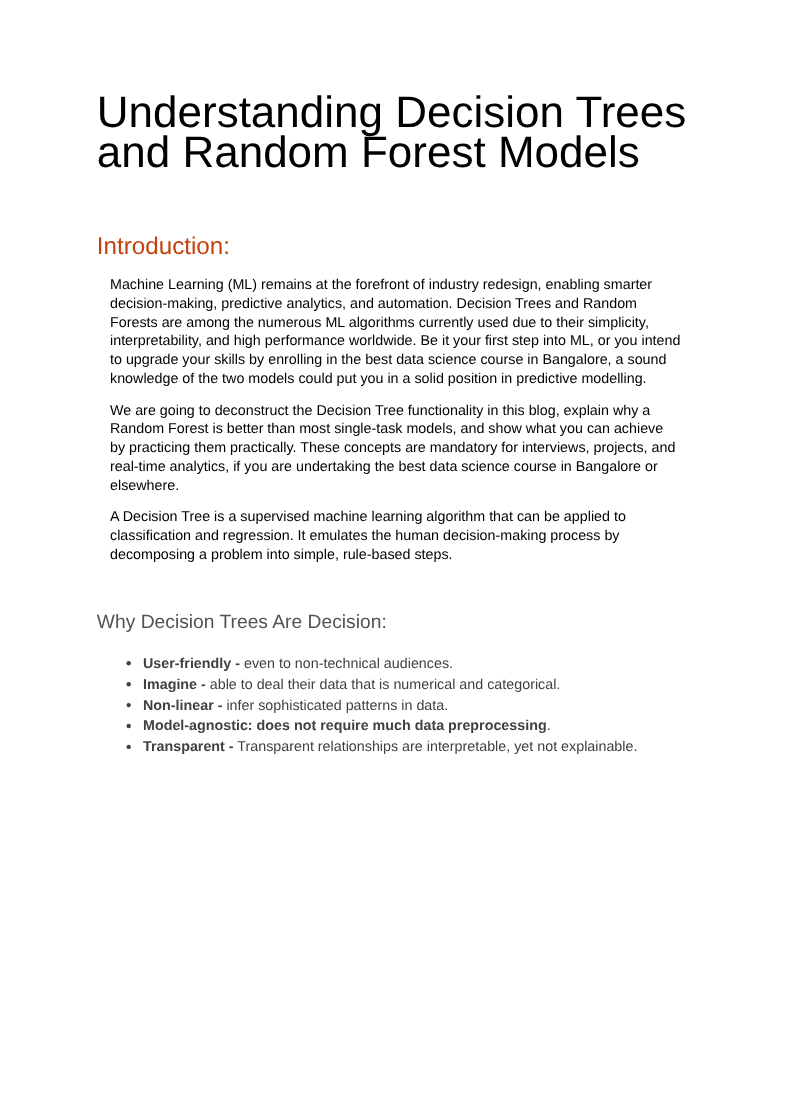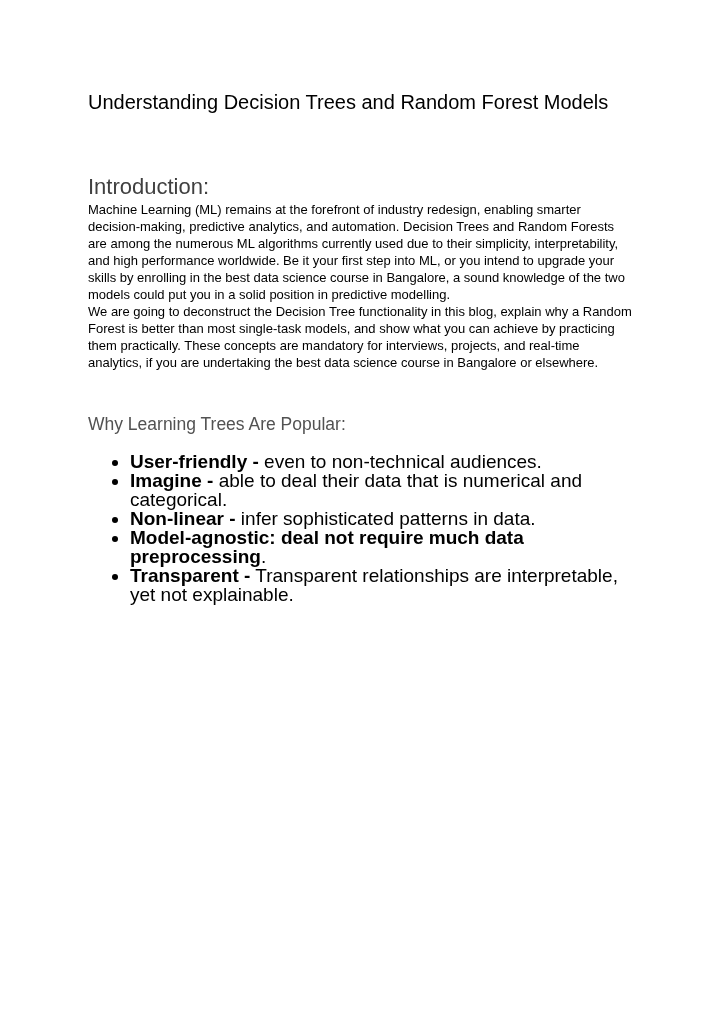--- a/index.html
+++ b/index.html
@@ -15,91 +15,92 @@
     overflow: hidden;
   }
   .page {
     box-sizing: border-box;
     width: 720px;
     height: 1017px;
     padding: 0 88px 0 88px;
     background: #ffffff;
   }
   .doc-title {
-    font-size: 20px;
+    font-size: 40px;
     line-height: 37px;
     font-weight: 400;
     margin: 84px 0 0 0;
     color: #000000;
   }
   .h-intro {
     font-size: 22px;
     line-height: 28px;
     font-weight: 400;
     margin: 52px 0 0 0;
-    color: #404040;
+    color: #c2410c;
   }
   .h-section {
     font-size: 19px;
     line-height: 24px;
     font-weight: 400;
     margin: 36px 0 0 0;
     color: #000000;
   }
   .h-sub {
     font-size: 17.5px;
     line-height: 22px;
     font-weight: 400;
     margin: 42px 0 0 0;
     color: #525252;
   }
   p.body {
     font-size: 13px;
     line-height: 17px;
-    margin: 0;
+    margin: 12px;
     color: #000000;
   }
   .mt-para-first   { margin-top: 46px; }
   .mt-para-next    { margin-top: 13px; }
   .mt-para-section { margin-top: 28px; }
   .mt-para-sub     { margin-top: 25px; }
   ul.features {
     margin: 17px 0 0 0;
     padding: 0 0 0 42px;
     list-style: disc outside;
   }
   ul.features li {
-    font-size: 19px;
+    font-size: 13px;
     line-height: 19px;
-    color: #000000;
+    color: #404040;
   }
   ul.features li b {
     font-weight: 700;
   }
 </style>
 </head>
 <body>
 
 <div class="page">
 
   <h1 class="doc-title">Understanding Decision Trees and Random Forest Models</h1>
 
   <h2 class="h-intro">Introduction:</h2>
 
   <p class="body mt-para-first">Machine Learning (ML) remains at the forefront of industry redesign, enabling smarter decision-making, predictive analytics, and automation. Decision Trees and Random Forests are among the numerous ML algorithms currently used due to their simplicity, interpretability, and high performance worldwide. Be it your first step into ML, or you intend to upgrade your skills by enrolling in the best data science course in Bangalore, a sound knowledge of the two models could put you in a solid position in predictive modelling.</p>
 
   <p class="body mt-para-next">We are going to deconstruct the Decision Tree functionality in this blog, explain why a Random Forest is better than most single-task models, and show what you can achieve by practicing them practically. These concepts are mandatory for interviews, projects, and real-time analytics, if you are undertaking the best data science course in Bangalore or elsewhere.</p>
 
 
+  <p class="body mt-para-section">A Decision Tree is a supervised machine learning algorithm that can be applied to classification and regression. It emulates the human decision-making process by decomposing a problem into simple, rule-based steps.</p>
 
 
-  <h4 class="h-sub">Why Learning Trees Are Popular:</h4>
+  <h4 class="h-sub">Why Decision Trees Are Decision:</h4>
 
 
   <ul class="features">
     <li><b>User-friendly -</b><span> even to non-technical audiences.</span></li>
     <li><b>Imagine -</b><span> able to deal their data that is numerical and categorical.</span></li>
     <li><b>Non-linear -</b><span> infer sophisticated patterns in data.</span></li>
-    <li><b>Model-agnostic: deal not require much data preprocessing</b><span>.</span></li>
+    <li><b>Model-agnostic: does not require much data preprocessing</b><span>.</span></li>
     <li><b>Transparent -</b><span> Transparent relationships are interpretable, yet not explainable.</span></li>
   </ul>
 
 </div>
 
 </body></html>

